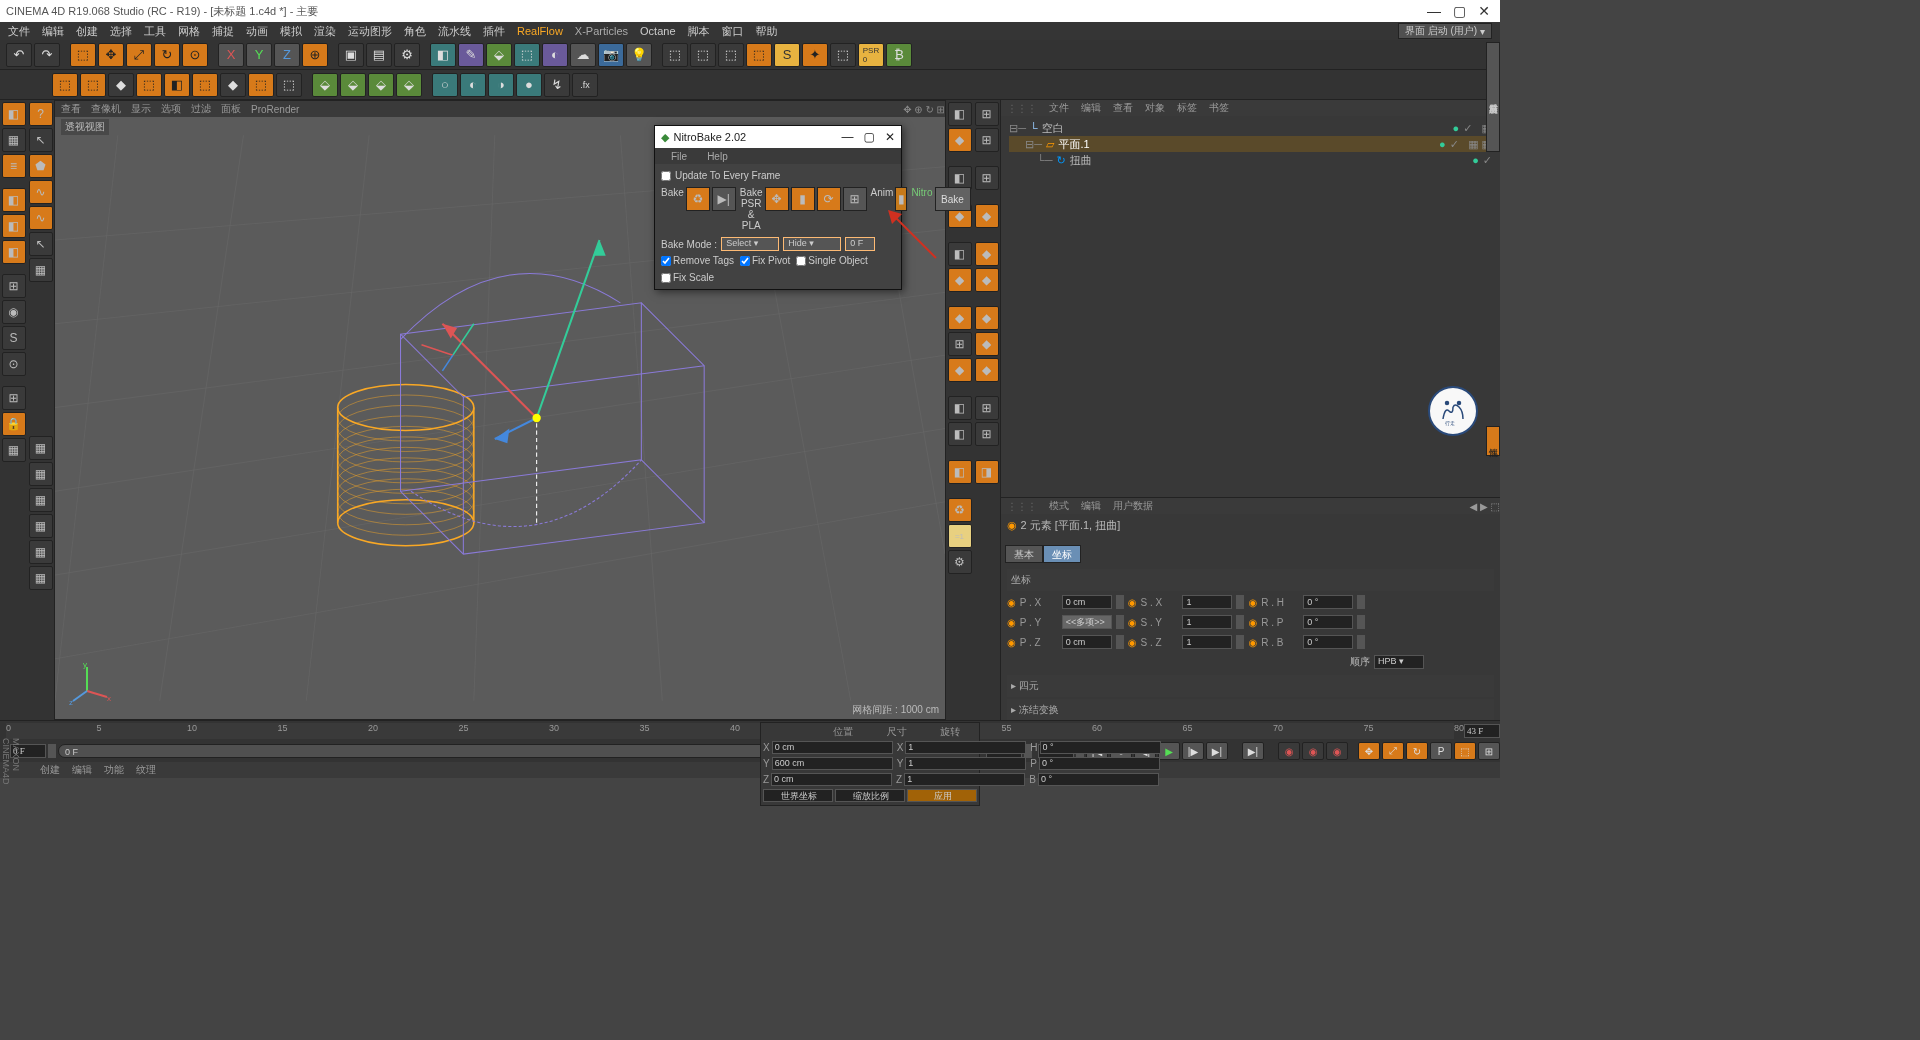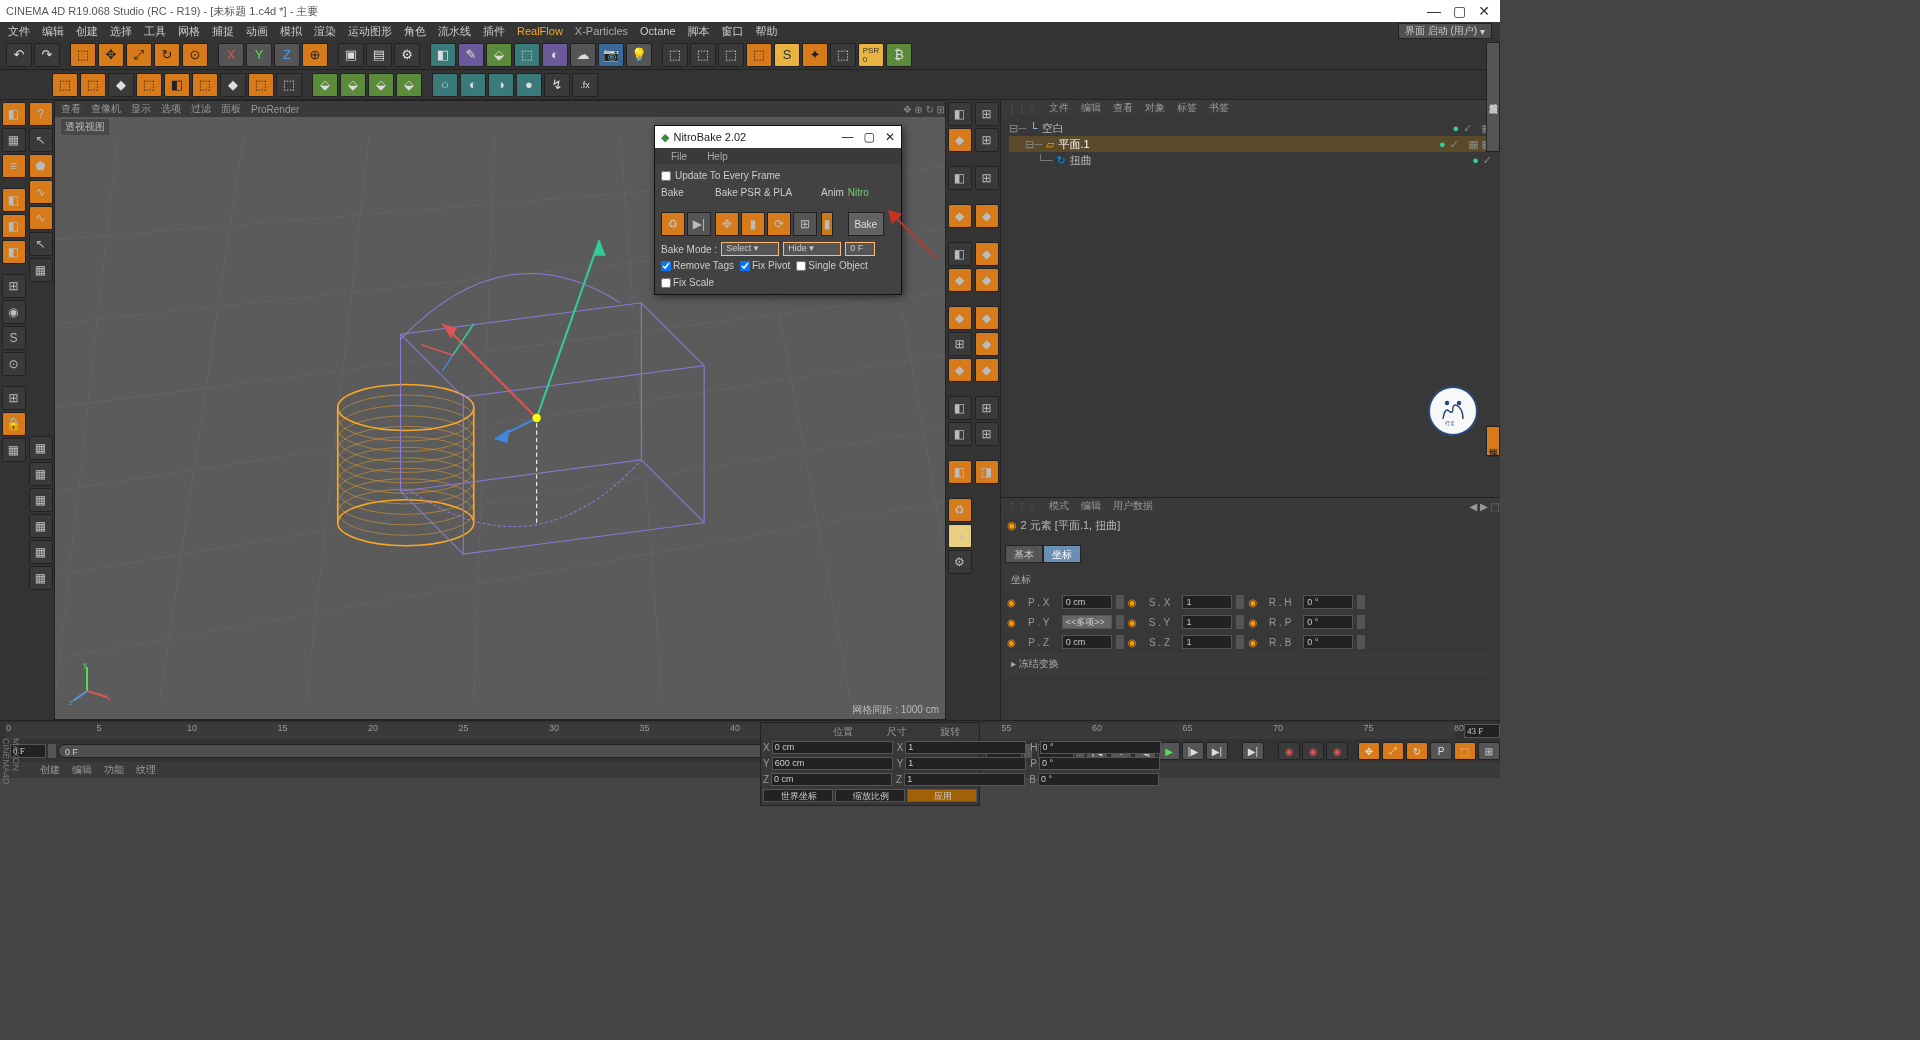--- a/index.html
+++ b/index.html
@@ -40,21 +40,21 @@
 .objtree { padding:4px 8px; font-size:11px; }
 .treerow { display:flex; align-items:center; height:16px; gap:4px; }
 .attrmgr { flex:1; background:#383838; overflow:hidden; }
 .attrheader { height:16px; background:#3a3a3a; font-size:10px; color:#999; display:flex; align-items:center; padding-left:6px; gap:12px; }
 .attrtabs { display:flex; height:18px; margin-top:8px; }
 .attrtab { padding:2px 8px; background:#555; border:1px solid #222; font-size:10px; color:#ccc; }
 .attrtab.active { background:#6a8fb5; color:#fff; }
 .coordgrid { padding:6px; }
 .coordsection { background:#3a3a3a; padding:4px; margin-bottom:2px; font-size:10px; color:#aaa; }
 .coordrow { display:flex; align-items:center; height:18px; gap:4px; font-size:10px; margin-bottom:2px; }
-.coordlabel { width:38px; text-align:center; color:#999; }
+.coordlabel { width:38px; text-align:left; color:#999; }
 .coordinput { width:50px; height:14px; background:#222; border:1px solid #555; color:#ccc; font-size:9px; padding-left:3px; }
 .coordinput.multi { background:#666; }
 .spinner { width:8px; height:14px; background:#555; display:inline-block; }
 .timeline { height:20px; background:#333; border-top:1px solid #222; display:flex; align-items:center; }
 .ruler { flex:1; position:relative; height:16px; background:#3a3a3a; margin:0 6px; }
 .tick { position:absolute; top:0; font-size:9px; color:#999; }
 .playhead { position:absolute; top:0; width:3px; height:16px; background:#3c9a3c; }
 .frameinput { width:36px; height:14px; background:#222; border:1px solid #555; color:#ccc; font-size:9px; padding-left:2px; margin-left:4px;font-family:Liberation Serif, serif; }
 .playbar { height:22px; background:#333; display:flex; align-items:center; gap:2px; padding-left:6px; }
 .scrubber { flex:1; height:14px; background:#505050; border:1px solid #222; border-radius:7px; margin-right:4px; }
@@ -69,21 +69,21 @@
 .maxon { position:absolute; left:2px; bottom:4px; width:18px; height:70px; writing-mode:vertical-rl; text-orientation:mixed; font-size:9px; color:#777; display:flex; align-items:center; justify-content:center; }
 
 
 .dialog { position:absolute; left:654px; top:125px; width:248px; background:#424242; border:1px solid #111; box-shadow:2px 2px 8px rgba(0,0,0,0.5); z-index:100; }
 .dlgtitle { height:22px; background:#fff; display:flex; align-items:center; padding-left:6px; font-size:11px; color:#222; }
 .dlgtitle .dlgctrls { margin-left:auto; display:flex; gap:10px; padding-right:6px; font-size:12px; }
 .dlgmenu { height:16px; background:#3a3a3a; display:flex; align-items:center; padding-left:16px; gap:20px; font-size:10px; color:#aaa; }
 .dlgbody { padding:6px; }
 .dlgcheck { display:flex; align-items:center; gap:4px; font-size:10px; color:#ccc; margin-bottom:6px; }
 .dlgsection { display:flex; gap:4px; margin-bottom:6px; }
-.dlggroup { display:flex; flex-direction:column; gap:14px; }
+.dlggroup { display:flex; flex-direction:row; gap:2px;text-align:center; }
 .dlggroup > span { font-size:10px; color:#ccc; }
 .dlgiconrow { display:flex; gap:2px; }
 .dlgicon { width:24px; height:24px; background:#d77a1a; border:1px solid #222; display:flex; align-items:center; justify-content:center; font-size:12px; }
 .dlgicon.anim { background:#c77a1a; width:12px; }
 .bakebtn { width:36px; height:24px; background:#626262; border:1px solid #222; color:#ddd; font-size:10px; display:flex; align-items:center; justify-content:center; margin-top:14px; }
 .dlgfooter { display:flex; align-items:center; gap:4px; font-size:10px; color:#ccc; margin-top:4px; }
 .dlgselect { width:58px; height:14px; background:#555; border:1px solid #fdba74; font-size:9px; color:#ccc; padding-left:4px; }
 .dlgchecks { display:flex; gap:6px; font-size:10px; color:#ccc; margin-top:4px; flex-wrap:wrap; }
 .dlgchecks label { display:flex; align-items:center; gap:2px; }
 input[type=checkbox] { width:10px; height:10px; }
@@ -467,20 +467,25 @@
               <span style="color:#f90">◉</span>
               <span class="coordlabel">S . Z</span>
               <input class="coordinput" value="1" style="">
               <span class="spinner"></span>
               <span style="color:#f90">◉</span>
               <span class="coordlabel">R . B</span>
               <input class="coordinput" value="0 °" style="">
               <span class="spinner"></span>
             </div>
           </div>
+        <div class="coordrow" style="justify-content:flex-end;padding-right:70px">
+          <span>顺序</span>
+          <div class="coordinput" style="width:50px"><span>HPB</span> ▾</div>
+        </div>
+        <div class="coordsection" style="margin-top:4px">▸ <span>四元</span></div>
         <div class="coordsection">▸ <span>冻结变换</span></div>
       </div>
     </div>
   </div>
 </div>
 
 <div class="timeline">
   <div class="ruler" id="ruler">
       <div class="tick" style="left: 0%;">0</div>
       <div class="tick" style="left: 6.25%;">5</div>

